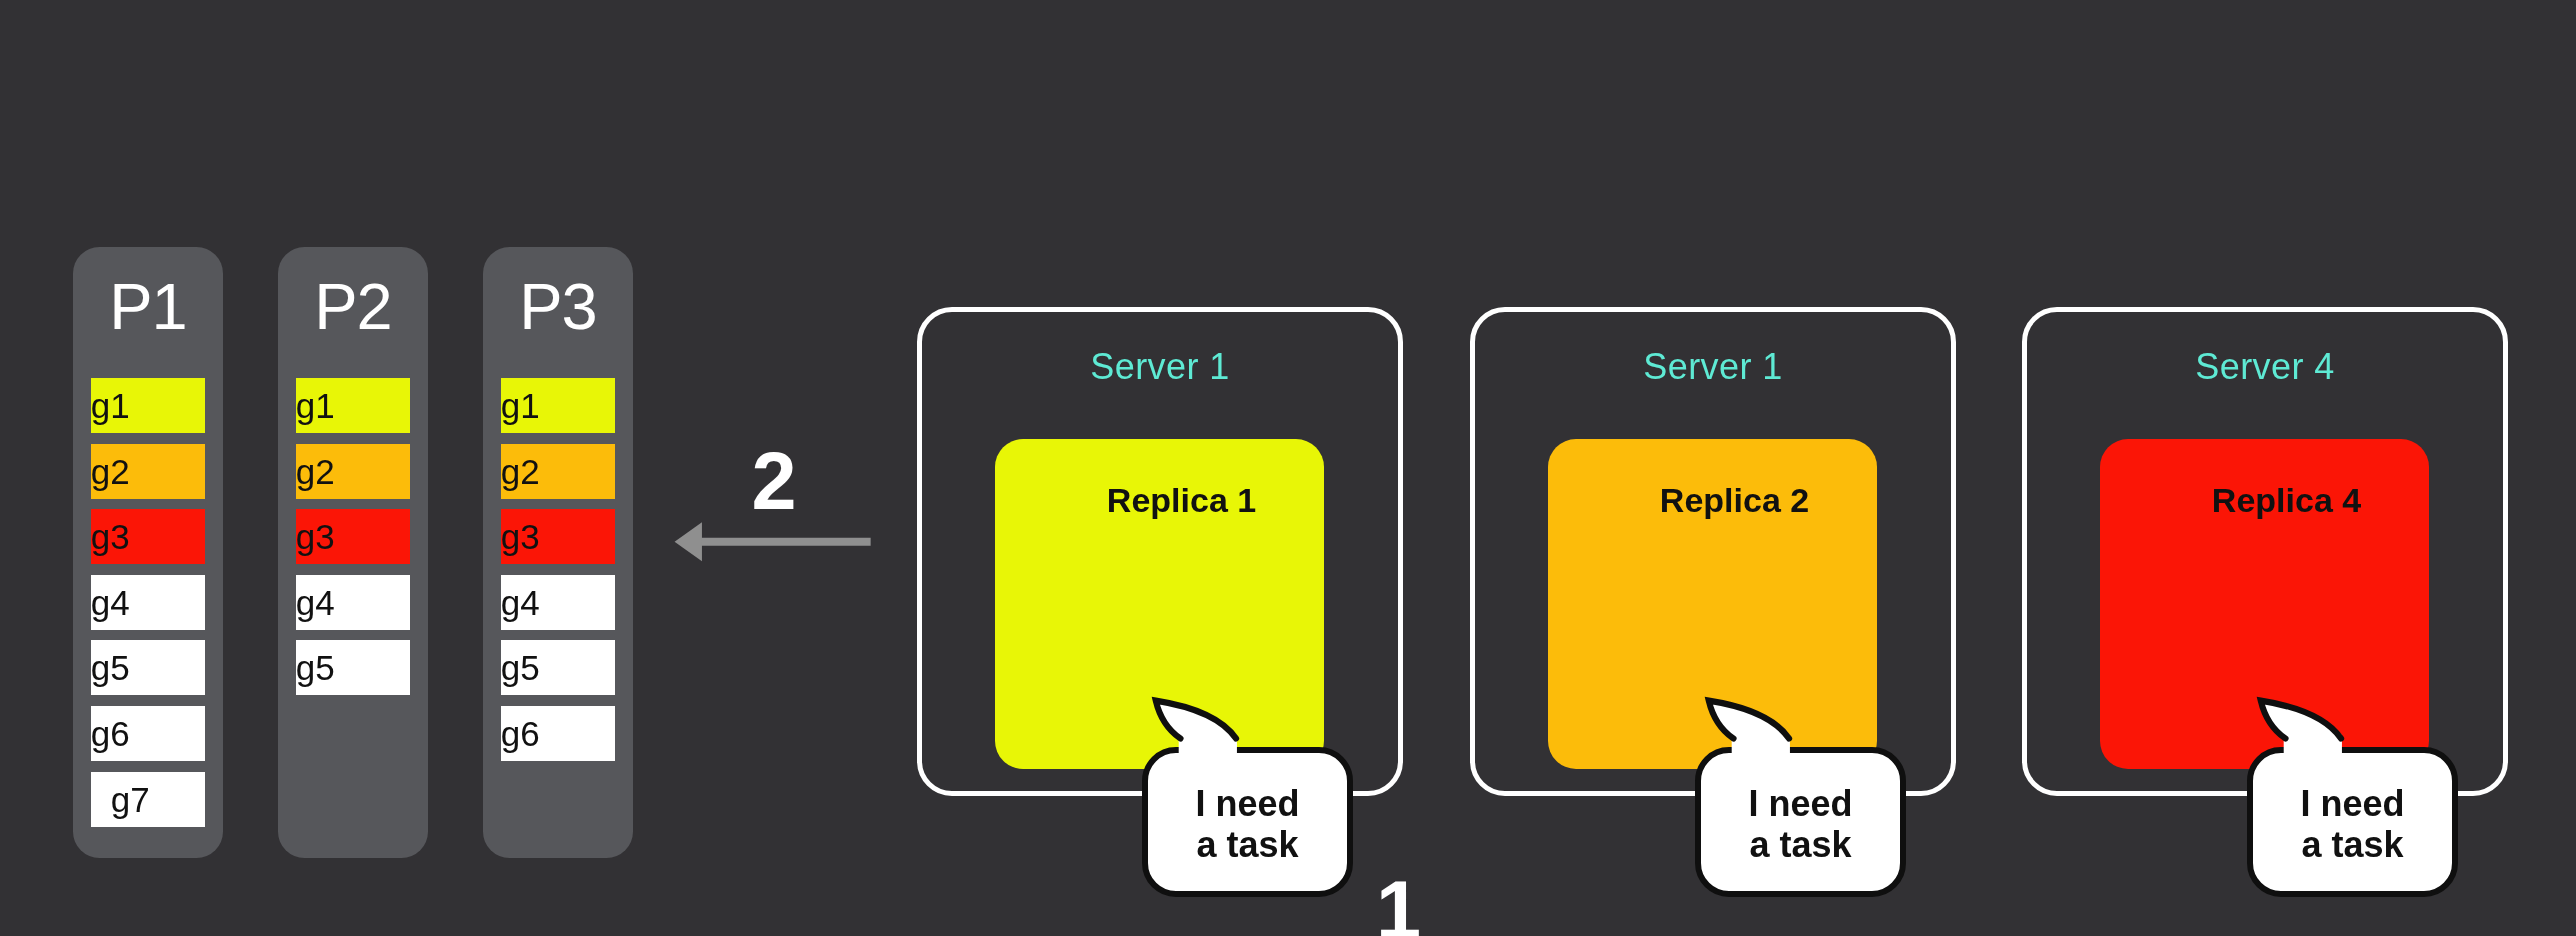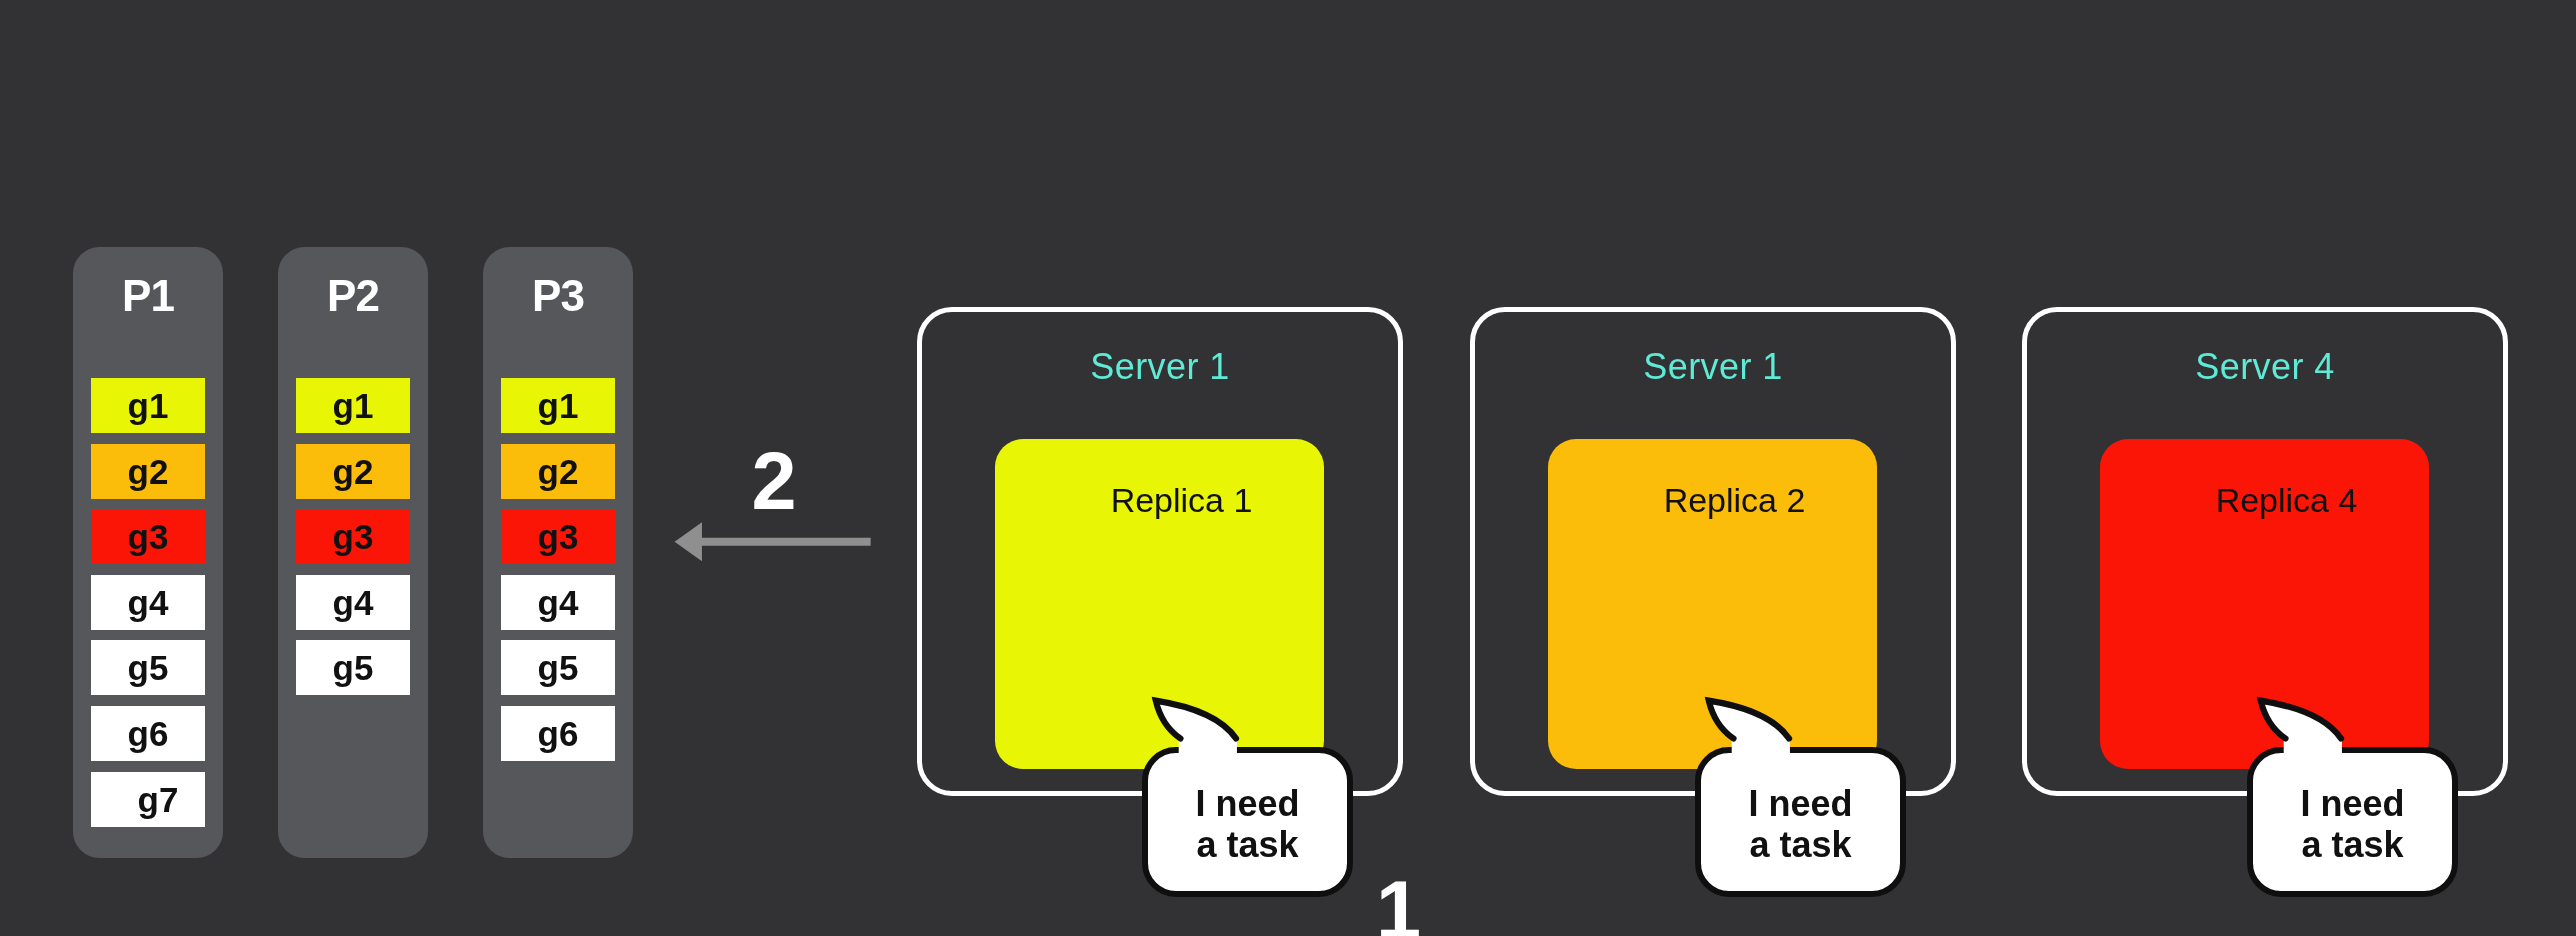--- a/index.html
+++ b/index.html
@@ -9,28 +9,28 @@
     overflow:hidden;
     font-family:"Liberation Sans", sans-serif;
   }
   
   .partition{
     position:absolute;top:247px;width:150px;height:611px;
     border-radius:26.5px;
   }
   .p-title{
     margin-top:26.5px;text-align:center;
-    font-size:44px;line-height:1;font-weight:700;color:#ffffff;
+    font-size:65px;line-height:1;font-weight:400;color:#ffffff;
     letter-spacing:-0.9px;
   }
   .cells{position:absolute;top:131px;left:17.7px;right:17.7px;}
   .cell{
     height:55px;margin-bottom:10.6px;
-    font-size:35px;font-weight:700;line-height:55px;
-    text-align:center;color:#111111;
+    font-size:35px;font-weight:400;line-height:55px;
+    color:#111111;
   }
   
   .step-num{
     position:absolute;text-align:center;
     font-size:81px;line-height:1;font-weight:700;color:#ffffff;
   }
   .arrow-svg{position:absolute;left:663px;top:517px;}
   
   .server{
     position:absolute;top:307px;width:486px;height:489px;
@@ -40,21 +40,21 @@
     margin-top:37px;text-align:center;
     font-size:36px;line-height:1;font-weight:500;color:#5eead4;
     letter-spacing:0.4px;
   }
   .replica{
     position:absolute;left:73px;top:127px;width:329px;height:330px;
     border-radius:28px;
   }
   .r-label{
     margin-top:44px;text-align:center;
-    font-size:34px;line-height:1;font-weight:400;color:#111111;margin-left:44px;
+    font-size:34px;line-height:1;font-weight:700;color:#111111;margin-left:44px;
   }
   .bubble{
     position:absolute;left:220px;top:435px;width:211px;height:150px;
     box-sizing:border-box;background:#ffffff;
     border:6.2px solid #0f0f0f;border-radius:34px;
     z-index:5;
   }
   .bubble-text{
     padding-top:30px;text-align:center;
     font-size:36px;line-height:41px;font-weight:700;color:#111111;

